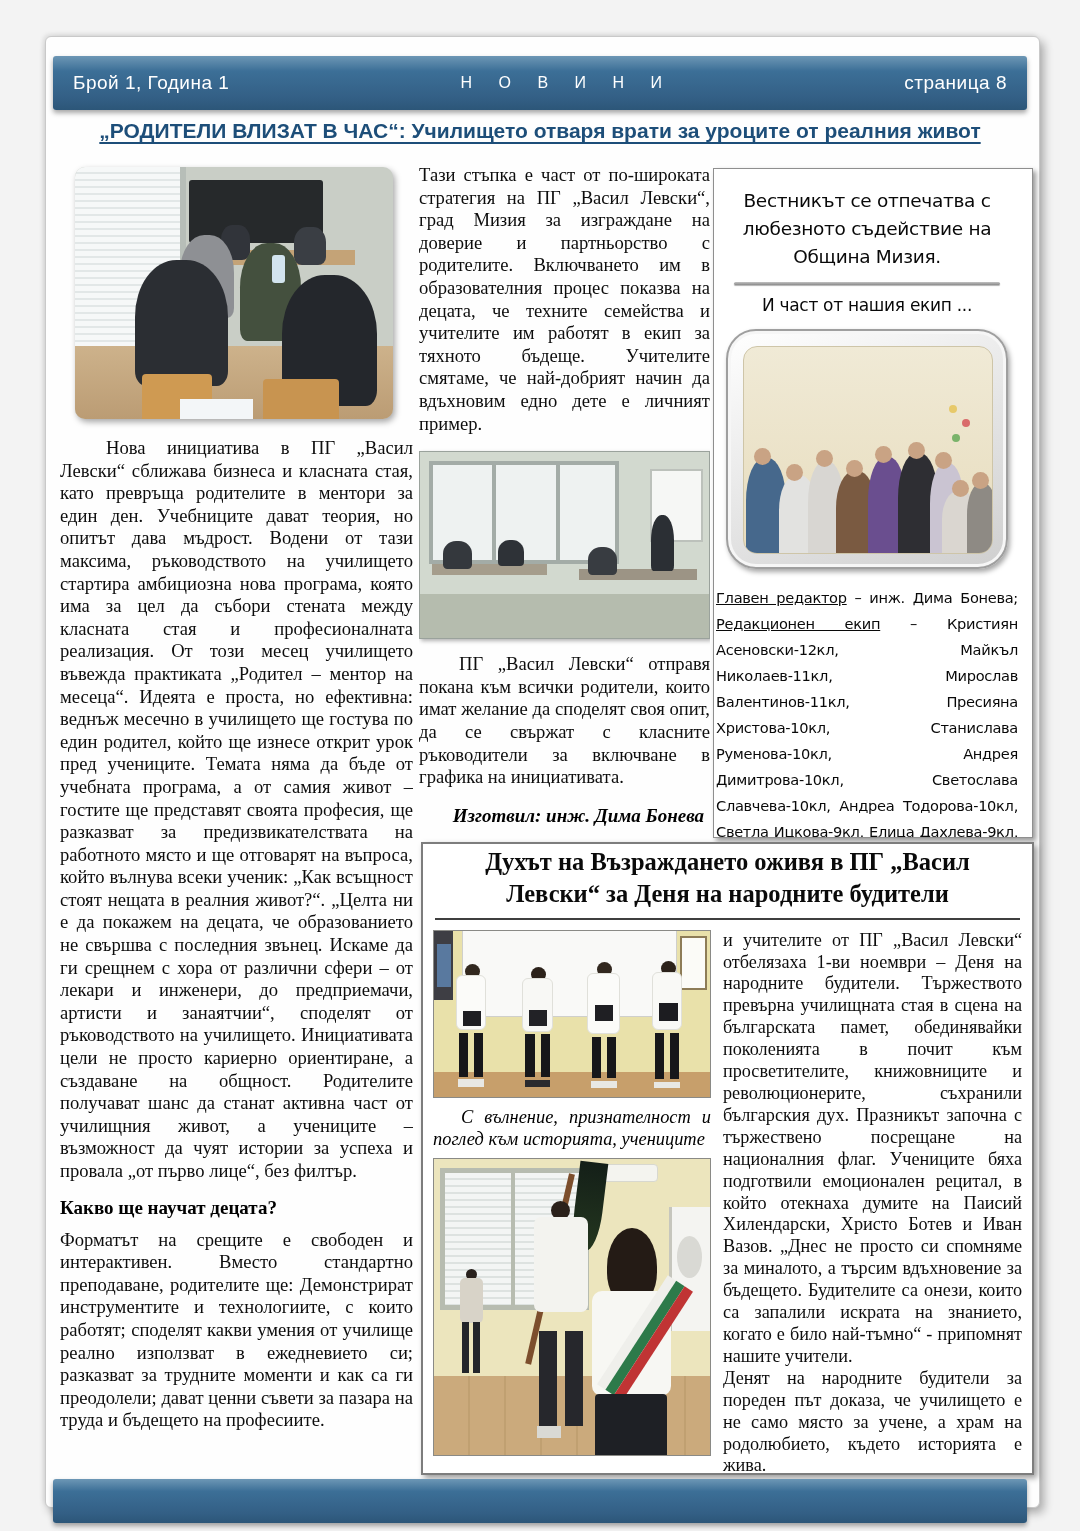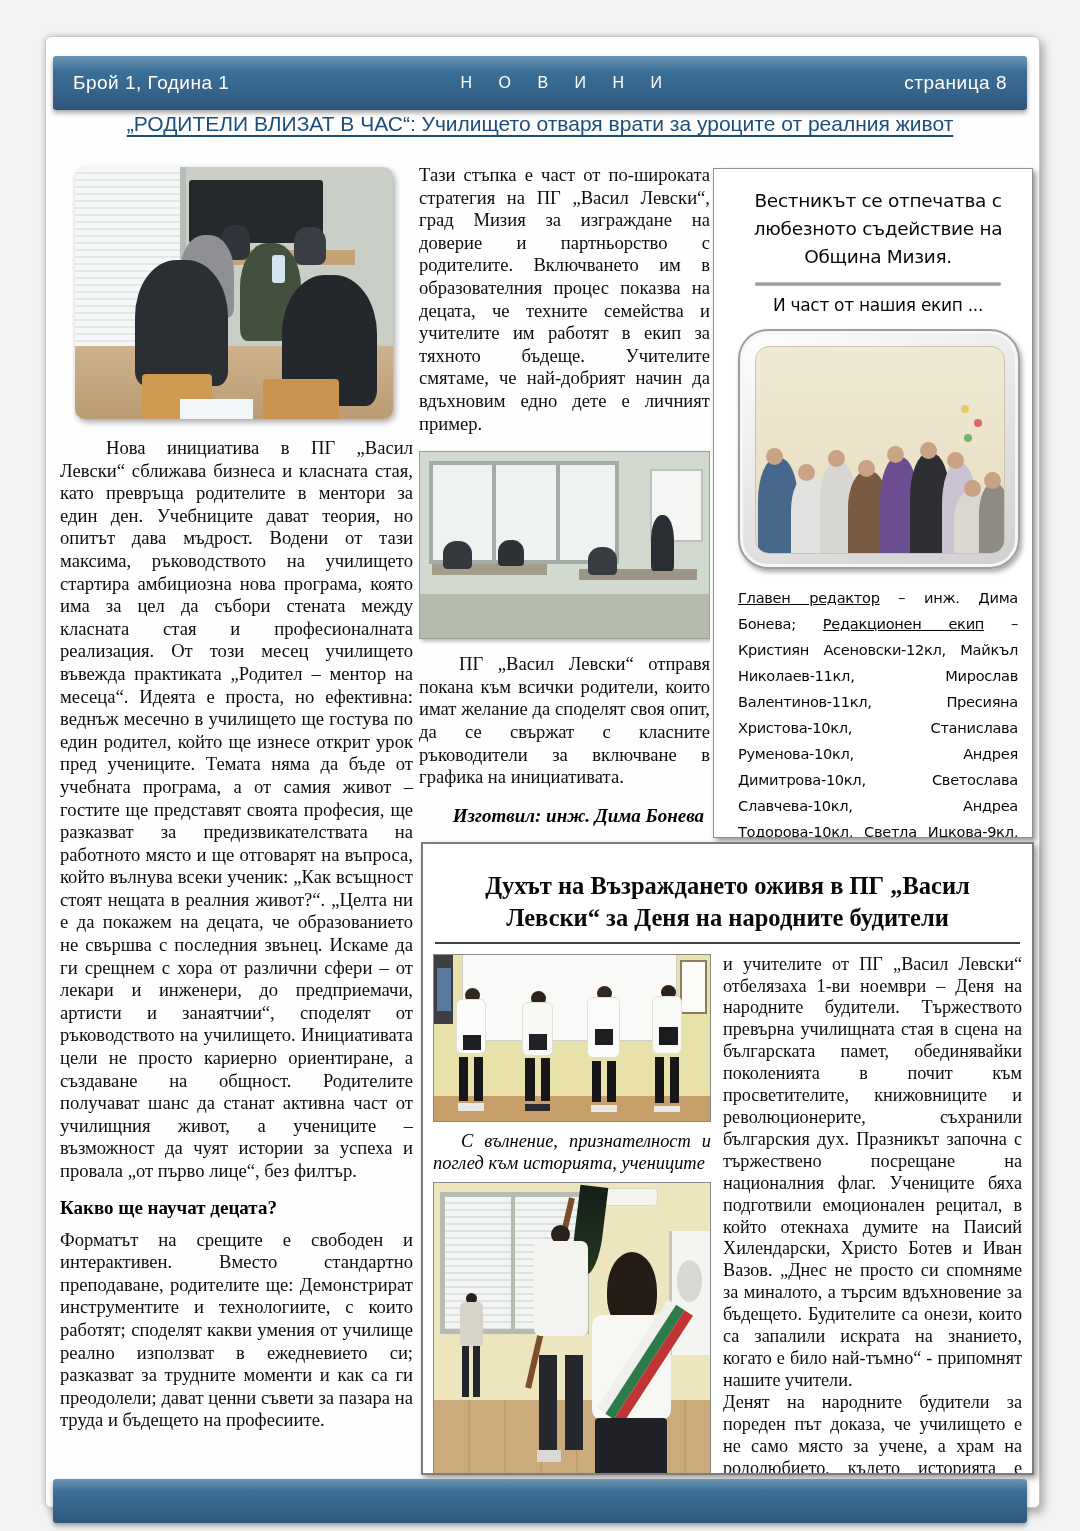--- a/index.html
+++ b/index.html
@@ -24,38 +24,38 @@
     display:flex;align-items:center;justify-content:space-between;
     padding:0 20px;box-sizing:border-box;
     color:#fff;font-family:"Liberation Sans", sans-serif;
   }
   .bar.top{top:56px;}
   .bar.bottom{top:1479px;height:44px;}
   .bar .side{font-size:19px;letter-spacing:.5px;}
   .bar .center{font-size:16px;letter-spacing:11px;font-weight:500;}
   
   .headline1{
-    left:62px;top:112px;width:956px;text-align:center;
+    left:62px;top:119px;width:956px;text-align:center;
     font-family:"Liberation Sans", sans-serif;
-    font-weight:normal;font-size:21px;color:#1d4e79;
+    font-weight:bold;font-size:21px;color:#1d4e79;
     text-decoration:underline;text-underline-offset:4px;
   }
   
   .bodytxt{font-size:18.6px;line-height:22.6px;text-align:justify;color:#0d0d0d;}
   .indent{text-indent:46px;}
   .subhead{font-weight:bold;font-size:19px;margin:14px 0 10px 0;color:#000;}
   .byline{font-weight:bold;font-style:italic;font-size:19px;text-align:right;color:#000;}
   
   .leftcol{left:60px;top:437px;width:353px;height:1032px;overflow:hidden;}
   .midcol{left:419px;top:164px;width:291px;height:672px;overflow:hidden;}
   
   .rightbox{
     left:713px;top:168px;width:320px;height:670px;background:#fff;
     border:1px solid #8f8f8f;box-shadow:3px 3px 5px rgba(0,0,0,.4);
-    box-sizing:border-box;padding:18px 14px 10px 24px;overflow:hidden;
+    box-sizing:border-box;padding:18px 14px 10px 2px;overflow:hidden;
   }
   .hand{font-family:"DejaVu Sans", sans-serif;letter-spacing:-0.3px;color:#090909;}
   .note1{font-size:18.5px;line-height:1.5;text-align:center;}
   .note2{font-size:17px;text-align:center;margin:10px 0 14px 0;}
   .divider{height:3px;width:88%;margin:12px auto 2px auto;border-radius:2px;
     background:linear-gradient(#c2c2c2,#8a8a8a);box-shadow:0 1px 1px rgba(0,0,0,.3);}
   .team{font-size:14.6px;line-height:1.78;text-align:justify;margin-top:16px;}
   .team .ul{text-decoration:underline;}
   
   .gframe{
@@ -78,21 +78,21 @@
   .photo2{position:relative;width:289px;height:186px;margin-top:16px;background:#d2d9cf;
     border:1px solid #9aa29c;box-shadow:2px 2px 4px rgba(0,0,0,.3);overflow:hidden;}
   .photo4{position:relative;width:276px;height:166px;background:#e9e1aa;border:1px solid #8a8a86;overflow:hidden;}
   .photo5{position:relative;width:276px;height:296px;background:#ece5bd;border:1px solid #8a8a86;overflow:hidden;}
   .photo div{position:absolute;}
   .photo2 div,.photo4 div,.photo5 div{position:absolute;}
   
   .art2{
     left:421px;top:842px;width:613px;height:633px;background:#fff;
     border:2px solid #7d7d7d;box-shadow:3px 3px 6px rgba(0,0,0,.4);
-    box-sizing:border-box;padding:24px 10px;overflow:hidden;
+    box-sizing:border-box;padding:0 10px;overflow:hidden;
   }
   .headline2{
     text-align:center;font-weight:bold;font-size:24.5px;line-height:1.32;
     color:#0a0a0a;margin:2px 18px 0 18px;
   }
   .h2rule{border-bottom:2px solid #3f3f3f;margin:7px 2px 10px 2px;}
   .art2cols{display:flex;gap:12px;}
   .art2left{width:278px;flex:none;font-style:italic;}
   .art2right{flex:1;}
   .caption{font-size:18.4px;line-height:22.4px;text-align:justify;text-indent:28px;margin:8px 0;}

